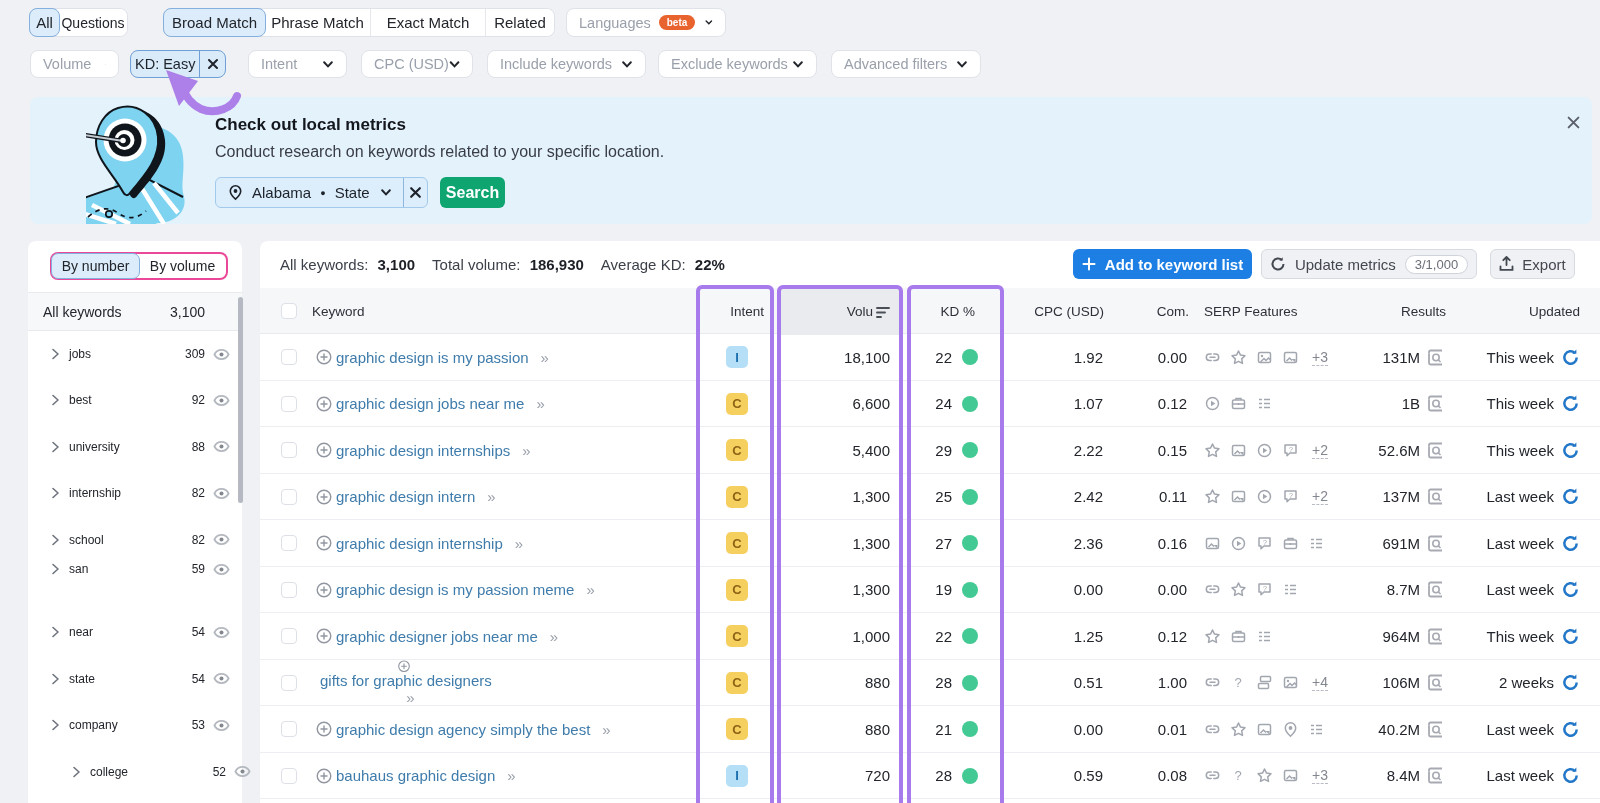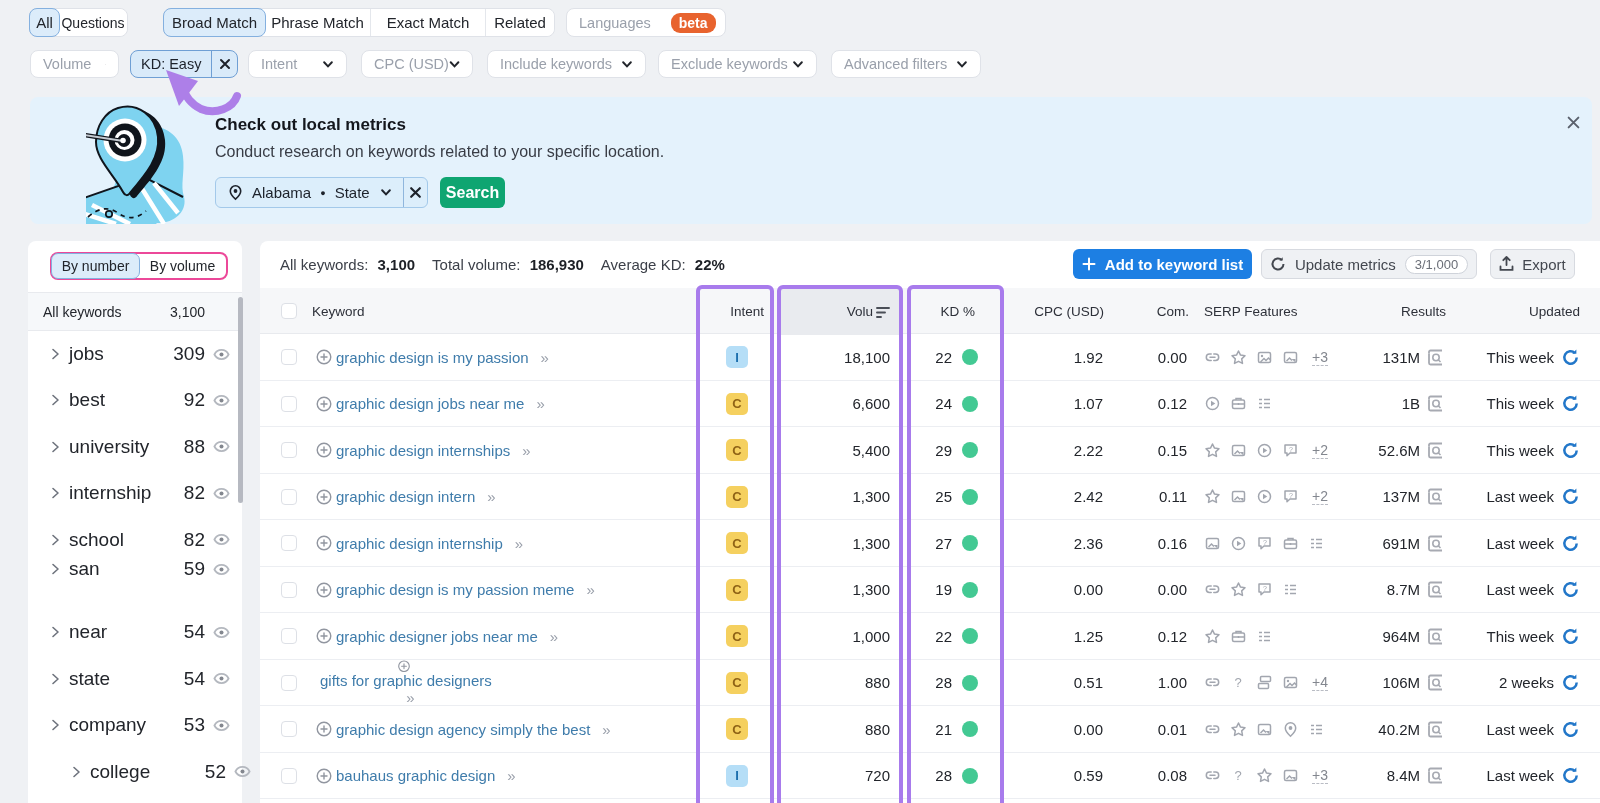--- a/index.html
+++ b/index.html
@@ -8,40 +8,40 @@
 .abs { position:absolute; }
 .seg { display:flex; background:#fff; border:1px solid #dfe2e8; border-radius:8px; }
 .seg .tab { display:flex; align-items:center; justify-content:center; font-size:15px; color:#22252b; border-right:1px solid #e4e7ec; background:#fff; white-space:nowrap; }
 .seg .tab:first-child { border-radius:8px 0 0 8px; }
 .seg .tab:last-child { border-right:none; border-radius:0 8px 8px 0; }
 .seg .tab.sel { background:#dcecfa; border:1px solid #84b0df; border-radius:8px; margin:-1px; position:relative; z-index:2; }
 .fbtn { display:inline-flex; align-items:center; background:#fff; border:1px solid #dfe2e8; border-radius:8px; font-size:14.5px; color:#9aa0ab; padding:0 12px; height:28px; white-space:nowrap; }
 .fbtn .chev { margin-left:auto; }
 .chev { width:12px; height:11px; display:inline-block; }
 .kdchip { position:absolute; display:flex; align-items:stretch; background:#d9eaf9; border:1px solid #6f9fd4; border-radius:8px; overflow:hidden; height:28px; }
-.kdchip .t { display:flex; align-items:center; padding:0 10px; font-size:14.5px; color:#1d222b; border-right:1px solid #6f9fd4; }
+.kdchip .t { display:flex; align-items:center; padding:0 4px; font-size:14.5px; color:#1d222b; border-right:1px solid #6f9fd4; }
 .kdchip .x { display:flex; align-items:center; justify-content:center; width:25px; }
 
 
 #banner { position:absolute; left:30px; top:97px; width:1562px; height:127px; background:#e4f2fc; border-radius:8px; }
 #banner h1 { font-size:17px; font-weight:bold; color:#14171d; position:absolute; left:185px; top:18px; }
 #banner .sub { font-size:16px; color:#383c45; position:absolute; left:185px; top:46px; }
 .locchip { position:absolute; left:185px; top:80px; height:31px; width:213px; background:#dceefb; border:1px solid #a3c9ea; border-radius:6px; display:flex; align-items:center; font-size:15px; color:#1d222b; }
 .searchbtn { position:absolute; left:410px; top:80px; height:31px; width:65px; background:#0fa571; border-radius:6px; color:#fff; font-size:16px; font-weight:bold; display:flex; align-items:center; justify-content:center; }
 
 
 #side { position:absolute; left:28px; top:241px; width:214px; height:562px; background:#fff; border-radius:8px 8px 0 0; }
 #main { position:absolute; left:260px; top:241px; width:1340px; height:562px; background:#fff; border-radius:8px 0 0 0; }
 
 
 .stabs { position:absolute; left:22px; top:11px; width:178px; height:28px; display:flex; background:#fff; border:2px solid #ec4899; border-radius:8px; font-size:14px; }
 .stabs div { flex:1; display:flex; align-items:center; justify-content:center; color:#22252b; }
 .stabs .sel { background:#dcecfa; border:1px solid #84b0df; border-radius:7px; margin:-1px; }
 .allkw { position:absolute; left:0; top:51px; width:214px; height:39px; background:#f6f8fa; border-top:1px solid #e8eaee; border-bottom:1px solid #e8eaee; display:flex; align-items:center; font-size:14px; }
-.sitem { position:absolute; left:0; width:214px; height:46px; display:flex; align-items:center; font-size:19px; }
+.sitem { position:absolute; left:0; width:214px; height:46px; display:flex; align-items:center; font-size:12px; }
 .scroll { position:absolute; left:210px; top:56px; width:5px; height:206px; border-radius:3px; background:#b6b9c1; z-index:5; }
 
 
 .summary { position:absolute; left:20px; top:0; height:47px; display:flex; align-items:center; font-size:15px; color:#3c4049; }
 .summary b { color:#1d2026; margin-left:5px; }
 .summary .gap { width:17px; }
 .bluebtn { position:absolute; left:813px; top:8px; width:179px; height:30px; background:#1d7fe3; border-radius:6px; color:#fff; font-size:15px; font-weight:bold; display:flex; align-items:center; justify-content:center; }
 .greybtn { position:absolute; top:8px; height:30px; background:#eff1f4; border:1px solid #d7dae0; border-radius:6px; color:#43474f; font-size:15px; display:flex; align-items:center; justify-content:center; }
 .pill { background:#fff; border:1px solid #cfd3da; border-radius:11px; font-size:13px; color:#6a6e77; padding:1px 9px; margin-left:9px; }
 .thead { position:absolute; left:0; top:47px; width:1340px; height:46px; background:#f6f7f9; border-bottom:1px solid #e8eaee; font-size:13.5px; color:#2d3039; }
@@ -68,21 +68,21 @@
   <div class="tab sel" style="width:31px;">All</div>
   <div class="tab" style="flex:1; font-size:14px;">Questions</div>
 </div>
 <div class="seg abs" style="left:163px; top:8px; height:29px; width:392px;">
   <div class="tab sel" style="width:103px;">Broad Match</div>
   <div class="tab" style="width:106px;">Phrase Match</div>
   <div class="tab" style="width:115px;">Exact Match</div>
   <div class="tab" style="flex:1;">Related</div>
 </div>
 <div class="fbtn" style="position:absolute; left:566px; top:8px; height:29px; width:160px; color:#9aa0ab;">Languages
-  <span style="background:#e8632e;color:#fff;font-size:14px;font-weight:bold;border-radius:9px;padding:2px 8px;margin-left:20px;">beta</span>
+  <span style="background:#e8632e;color:#fff;font-size:10px;font-weight:bold;border-radius:9px;padding:2px 8px;margin-left:8px;">beta</span>
   <svg class="chev" style="margin-left:10px;" viewBox="0 0 10 10">
       <path d="M1.5 3l3.5 3.7L8.5 3" fill="none" stroke="#22252b" stroke-width="1.8" stroke-linecap="round"></path>
     </svg>
 </div>
 
 <div class="fbtn abs" style="left:30px; top:50px; width:89px;">Volume <svg class="chev" viewBox="0 0 10 10" style="margin-left:14px;">
       <path d="M1.5 3l3.5 3.7L8.5 3" fill="none" stroke="#22252b" stroke-width="1.8" stroke-linecap="round"></path>
     </svg></div>
 <div class="kdchip" style="left:130px; top:50px;">
   <div class="t">KD: Easy</div>

